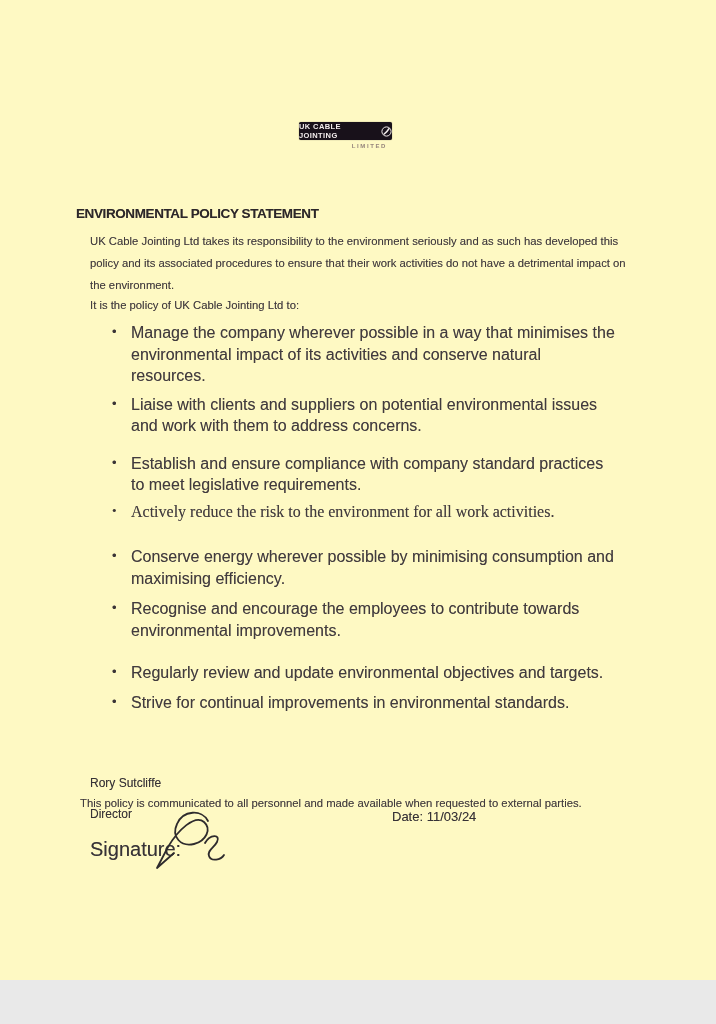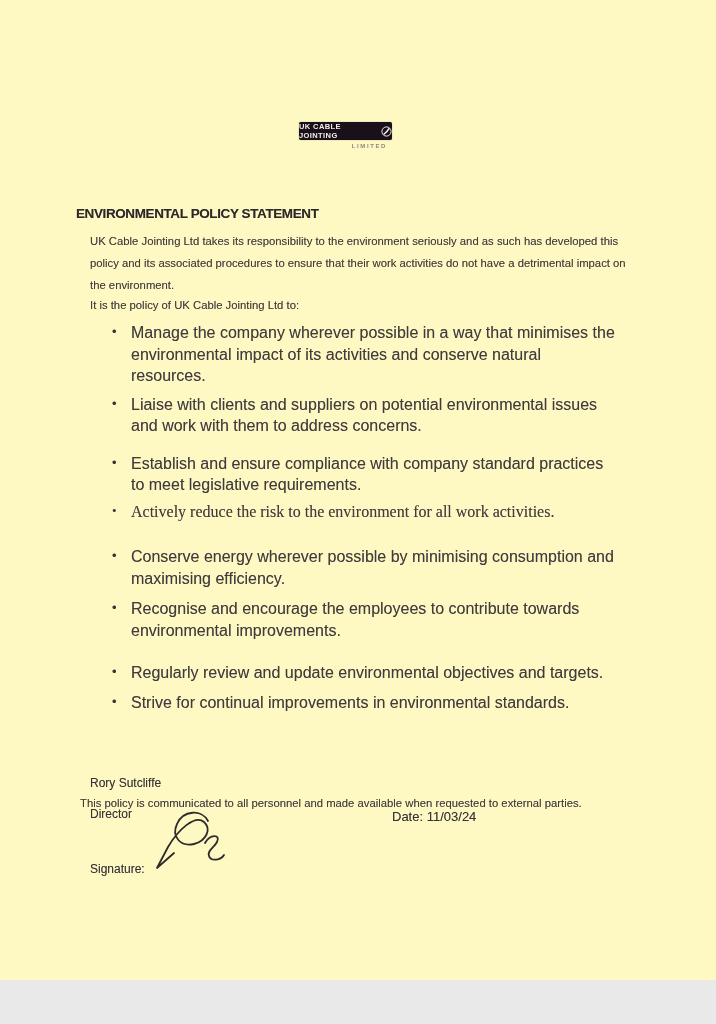--- a/index.html
+++ b/index.html
@@ -62,21 +62,21 @@
   .bullets li:nth-child(7)  { margin-top:21px; }
   .bullets li:nth-child(8)  { margin-top:8px;  }
   .bullets li:nth-child(9)  { margin-top:29px; }
   .bullets li:nth-child(10) { margin-top:8px;  }
 
   .closing { position:absolute; top:744px; left:80px; width:570px;margin-top:48px; }
 
   
   .sig-name  { position:absolute; top:776px; left:90px; font-size:12px; color:#363236; }
   .sig-role  { position:absolute; top:807px; left:90px; font-size:12px; color:#363236; }
-  .sig-label { position:absolute; top:838px; left:90px; font-size:12px; color:#363236;margin-top:24px; }
+  .sig-label { position:absolute; top:838px; left:90px; font-size:20px; color:#363236; }
   .sig-mark  { position:absolute; top:804px; left:150px; }
   .date-line { position:absolute; top:809px; left:392px; font-size:13px; color:#363236; }
 
   
   .scan-artifact {
     position:absolute; left:0; top:1003px; width:46px; height:10px;
     background:#eeedec; border-radius:2px;
   }
 </style>
 </head>

